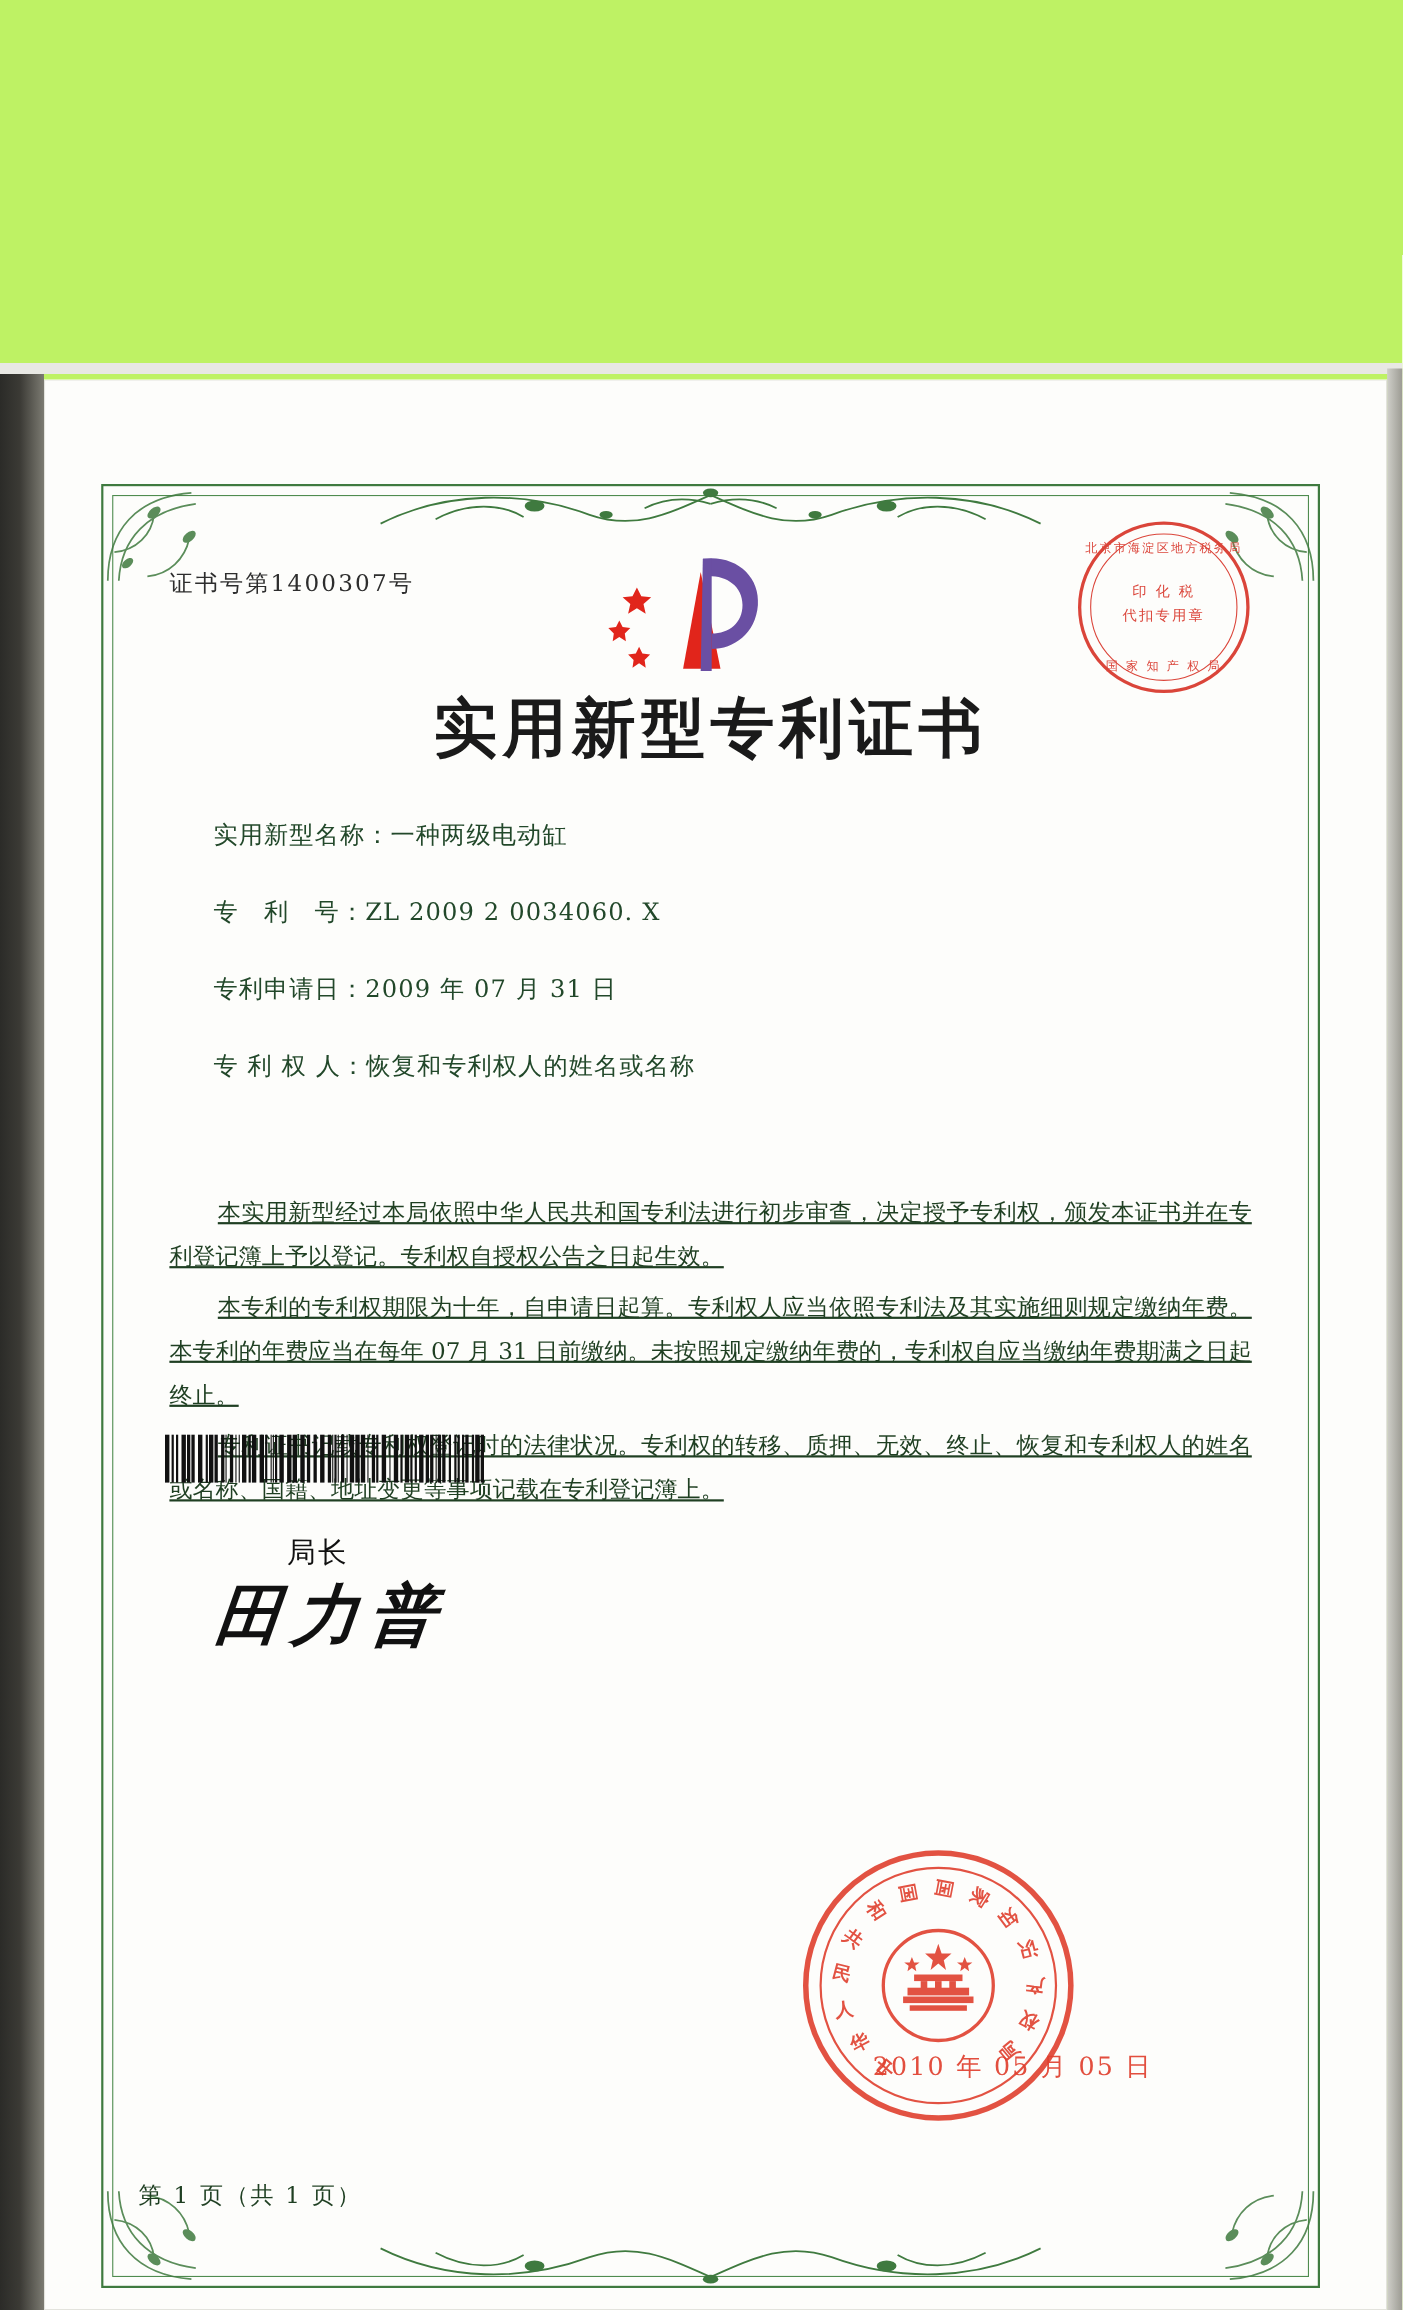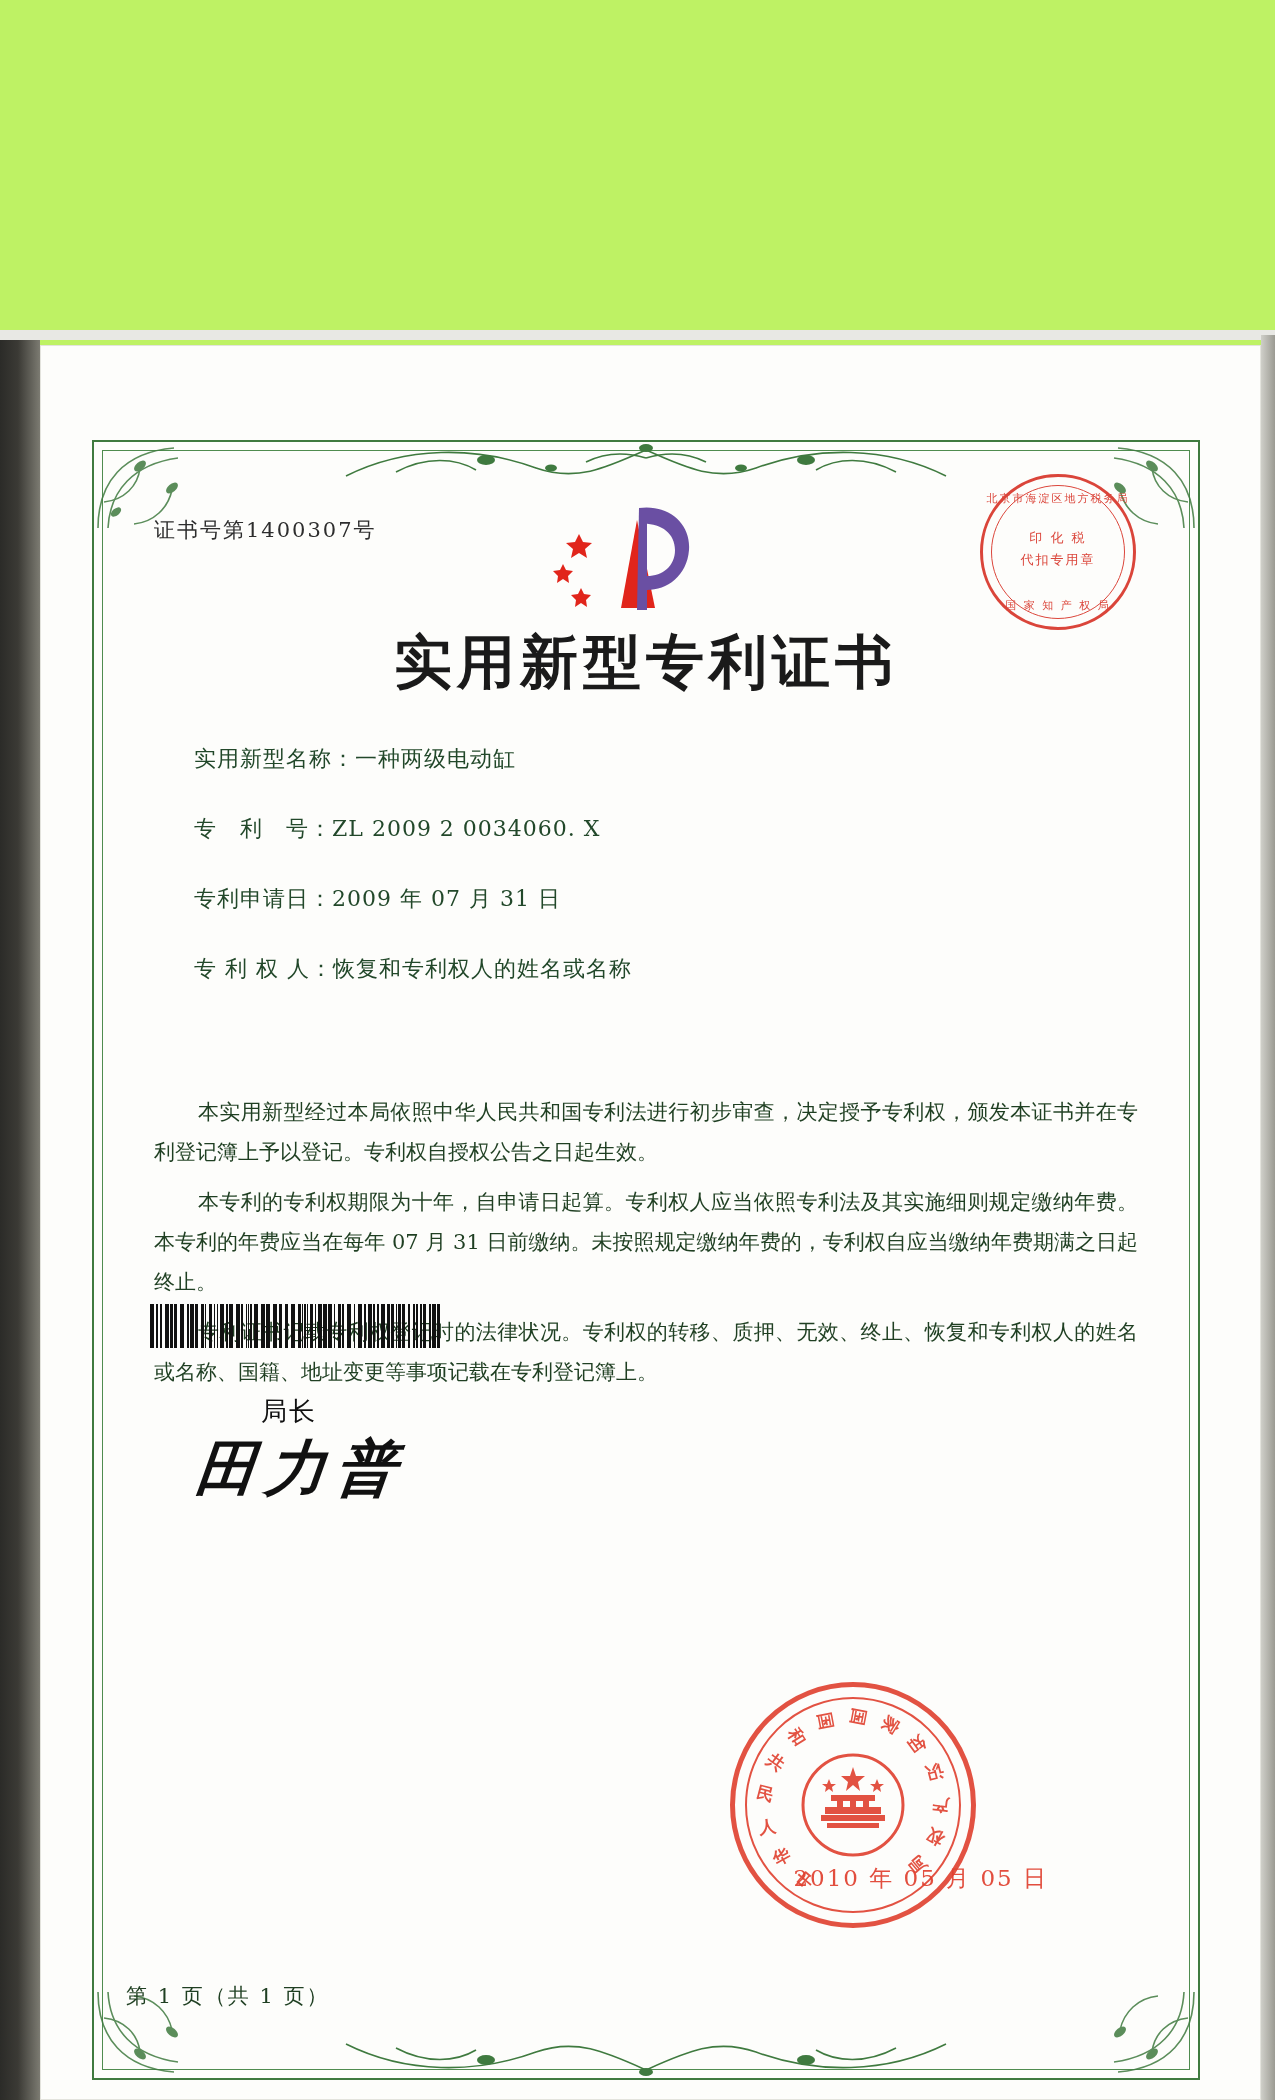--- a/index.html
+++ b/index.html
@@ -142,22 +142,23 @@
   .body-text {
     position: absolute;
     left: 28px; right: 28px; top: 608px;
     font-family: "DejaVu Serif", serif;
     font-size: 21px;
     line-height: 40px;
     color: #1f3f22;
     text-align: justify;
   }
   .body-text p {
-    margin: 10px 0 6px 0;
+    margin: 0 0 6px 0;
     text-indent: 44px;
+    text-decoration: underline;
   }
 
   
   .barcode {
     position: absolute;
     left: 24px; top: 830px;
     width: 292px; height: 44px;
     display: flex;
     align-items: stretch;
     overflow: hidden;

